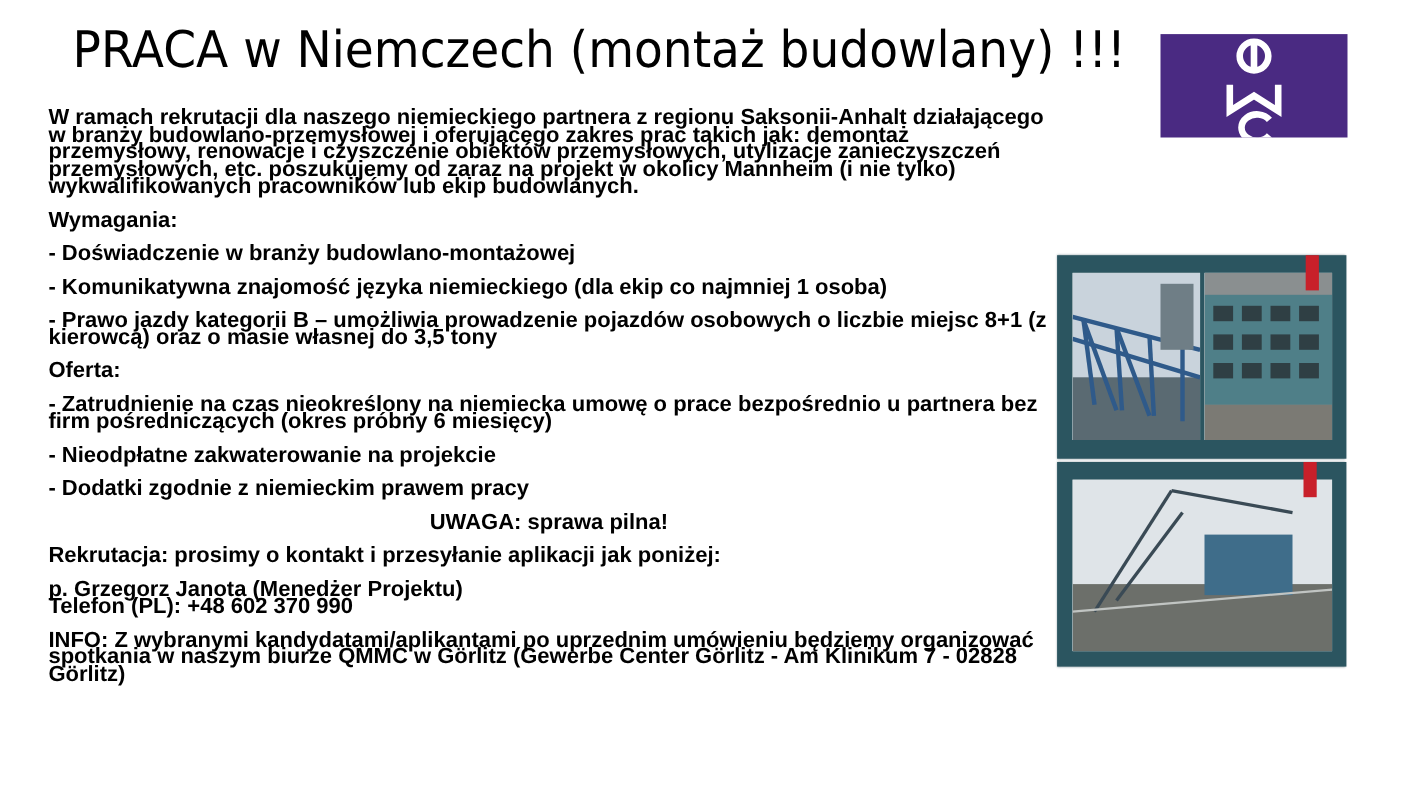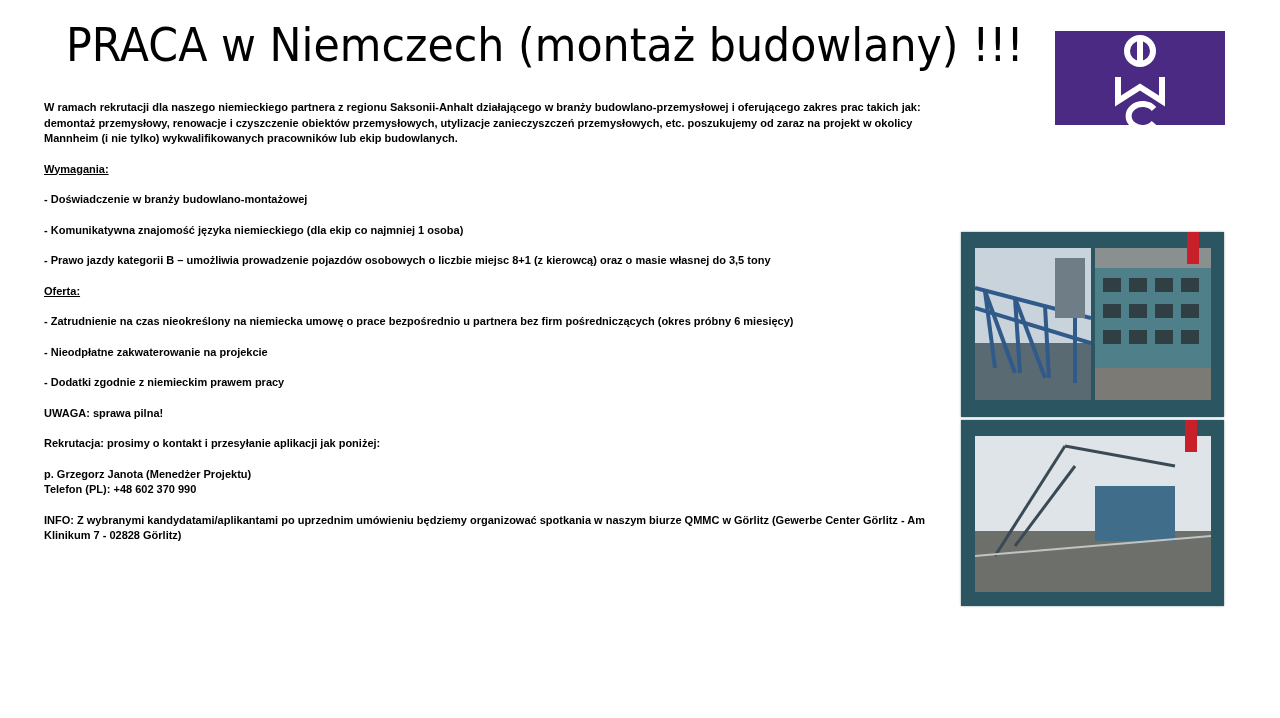--- a/index.html
+++ b/index.html
@@ -10,26 +10,26 @@
     .title {
       position: absolute; left: 66px; top: 18px; font-size: 46px; font-weight: normal;
       letter-spacing: 0px; white-space: nowrap; font-family: "DejaVu Sans", "Liberation Sans", sans-serif;
       transform: scaleX(0.93); transform-origin: left top;
     }
     .logo {
       position: absolute; left: 1055px; top: 31px; width: 170px; height: 94px; background: #4a2a82;
       display: flex; align-items: center; justify-content: center;
     }
     .content {
-      position: absolute; left: 44px; top: 100px; width: 910px; font-size: 11px; font-weight: bold;
+      position: absolute; left: 44px; top: 100px; width: 910px; font-size: 20px; font-weight: bold;
       line-height: 15.5px;
     }
     .content p { margin: 0 0 15px 0; }
-    .content .u { text-decoration: underline; }
-    .content .center { padding-left: 0; }
+    .content .u { }
+    .content .center { text-align: center; padding-left: 0; }
     .photo-frame {
       position: absolute; background: #2b5560; box-shadow: 0 0 2px #8a9aa0;
     }
     .photo-inner { position: absolute; background: #f2f2f2; overflow: hidden; }
     .red-tag { position: absolute; width: 12px; height: 32px; background: #c8202a; }
   </style>
 </head>
 <body>
 
 <div class="title">PRACA w Niemczech (montaż budowlany) !!!</div>

